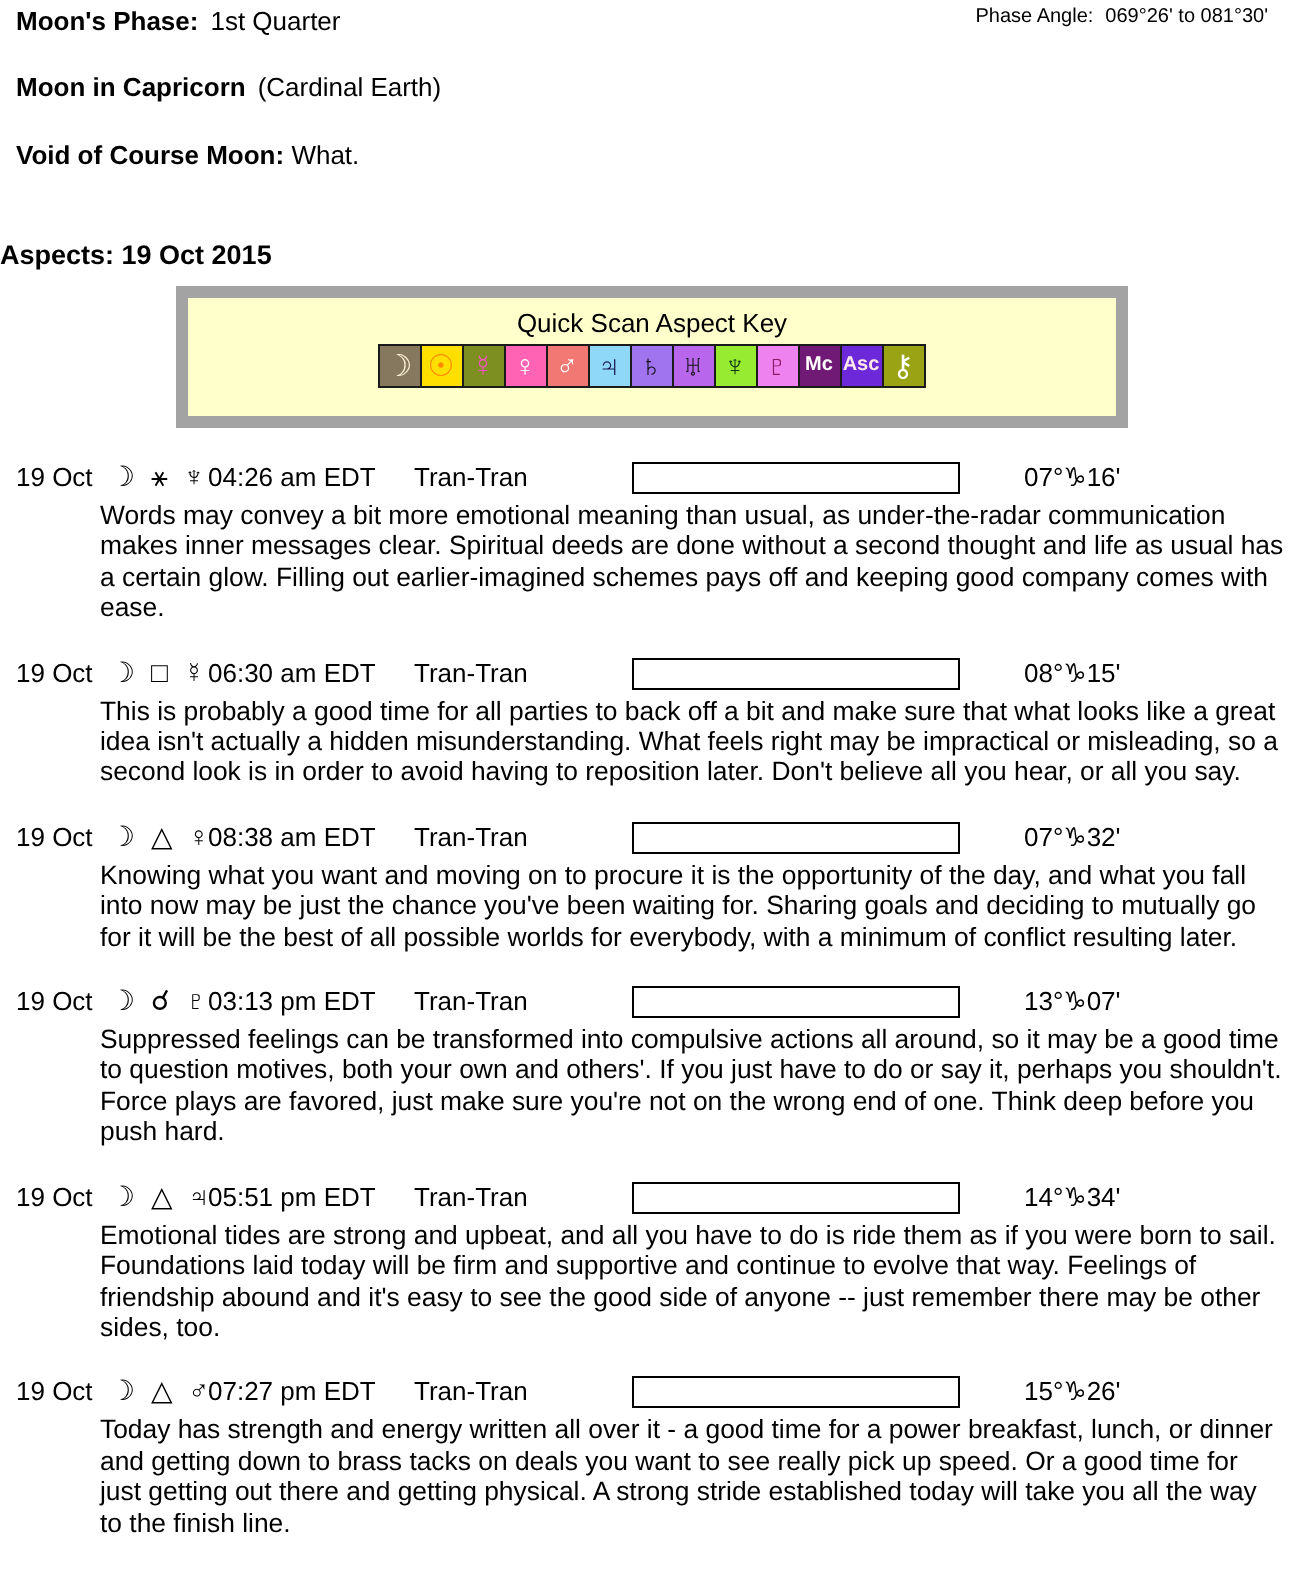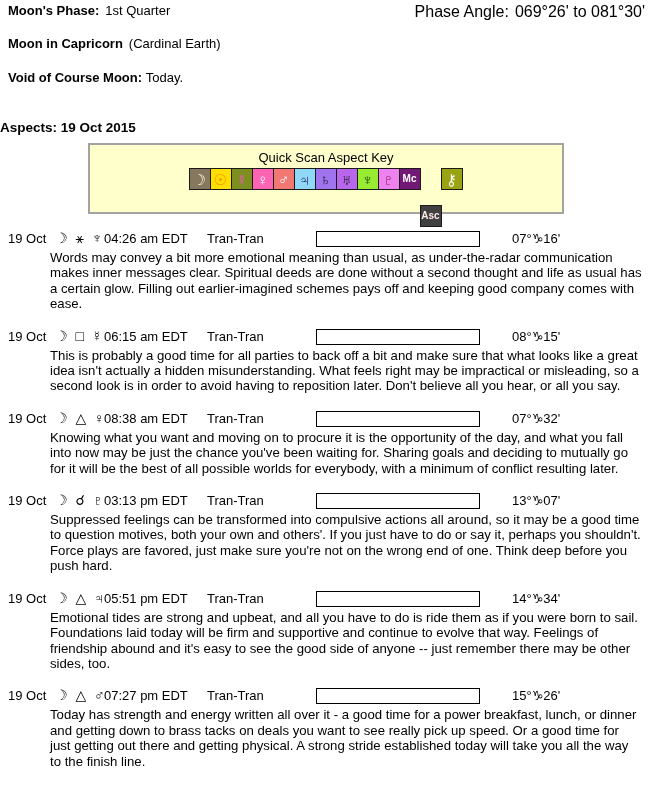--- a/index.html
+++ b/index.html
@@ -6,34 +6,34 @@
   body {
     width:652px; height:794px; overflow:hidden;
     background:#ffffff; color:#000;
     font-family:"Liberation Sans","DejaVu Sans",sans-serif;
     font-size:13px;
   }
   b, .bold { font-weight:bold; }
 
   
   .line-phase  { position:absolute; left:8px;  top:3px;  }
-  .line-angle  { position:absolute; right:7px; top:3px;  font-size:16px; }
+  .line-angle  { position:absolute; right:18px; top:3px;  font-size:10px; }
   .line-moonin { position:absolute; left:8px;  top:36px; }
   .line-voc    { position:absolute; left:8px;  top:70px; }
   .gap-sm { display:inline-block; width:6px; }
 
   .aspects-title {
     position:absolute; top:120px; left:0; width:652px;
     text-align:left; font-weight:bold; font-size:13.5px;
   }
 
   
   .keybox {
     position:absolute; top:143px; left:88px; width:476px; height:71px;
-    box-sizing:border-box; border:2px solid #a3a3a3; background:#FFFFCC;
+    box-sizing:border-box; border:6px solid #a3a3a3; background:#FFFFCC;
     text-align:center;
   }
   .key-title { margin-top:5px; font-size:13px; }
   .key-sub   { margin-top:3px; font-size:12.5px; }
   .key-row   { margin-top:3px; display:flex; justify-content:center; }
   .kbox {
     width:22px; height:22px; box-sizing:border-box;
     border:1px solid #1a1a1a; margin-left:-1px;
     display:flex; align-items:center; justify-content:center;
     font-size:15px; line-height:1;
@@ -65,40 +65,40 @@
 <div class="line-phase">
   <b>Moon's Phase:</b><span class="gap-sm"></span><span>1st Quarter</span>
 </div>
 <div class="line-angle">
   <span>Phase Angle:</span><span class="gap-sm"></span><span>069°26' to 081°30'</span>
 </div>
 <div class="line-moonin">
   <b>Moon in Capricorn</b><span class="gap-sm"></span><span>(Cardinal Earth)</span>
 </div>
 <div class="line-voc">
-  <b>Void of Course Moon:</b>&nbsp;<span>Today.</span>
+  <b>Void of Course Moon:</b>&nbsp;<span>What.</span>
 </div>
 
 <div class="aspects-title">Aspects: 19 Oct 2015</div>
 
 <div class="keybox">
   <div class="key-title">Quick Scan Aspect Key</div>
   <div class="key-row">
     <div class="kbox" style="background-color: rgb(133, 120, 95); color: rgb(255, 246, 216);">☽</div>
     <div class="kbox" style="background-color: rgb(255, 223, 0); color: rgb(255, 136, 0);">☉</div>
     <div class="kbox" style="background-color: rgb(126, 143, 33); color: rgb(255, 80, 200);">☿</div>
     <div class="kbox" style="background-color: rgb(255, 100, 180); color: rgb(255, 255, 255);">♀</div>
     <div class="kbox" style="background-color: rgb(242, 120, 115); color: rgb(255, 255, 255);">♂</div>
     <div class="kbox" style="background-color: rgb(143, 216, 248); color: rgb(22, 22, 78);">♃</div>
     <div class="kbox" style="background-color: rgb(159, 116, 238); color: rgb(17, 17, 17);">♄</div>
     <div class="kbox" style="background-color: rgb(184, 102, 236); color: rgb(17, 17, 17);">♅</div>
     <div class="kbox" style="background-color: rgb(151, 235, 48); color: rgb(18, 56, 18);">♆</div>
     <div class="kbox" style="background-color: rgb(238, 130, 238); color: rgb(139, 26, 98);">♇</div>
     <div class="kbox small" style="background-color: #701a75; color: rgb(255, 255, 255);">Mc</div>
-    <div class="kbox small" style="background-color: #404040; color: rgb(255, 232, 232); margin-top: 37px;">Asc</div>
+    <div class="kbox small" style="background-color: #6d28d9; color: rgb(255, 232, 232);">Asc</div>
     <div class="kbox" style="background-color: rgb(153, 163, 20); color: rgb(255, 255, 255);">⚷</div>
   </div>
 </div>
 
 <div class="entries">
 
   <div class="entry">
     <div class="entry-header">
       <span class="e-date">19 Oct</span>
       <span class="e-glyphs">☽ ⚹ ♆</span>
@@ -107,21 +107,21 @@
       <span class="e-bar"><span class="e-fill" style="width: 12.3%; background-color: rgb(138, 124, 102);"></span></span>
       <span class="e-degree">07°♑16'</span>
     </div>
     <div class="entry-text">Words may convey a bit more emotional meaning than usual, as under-the-radar communication makes inner messages clear. Spiritual deeds are done without a second thought and life as usual has a certain glow. Filling out earlier-imagined schemes pays off and keeping good company comes with ease.</div>
   </div>
 
   <div class="entry">
     <div class="entry-header">
       <span class="e-date">19 Oct</span>
       <span class="e-glyphs">☽ □ ☿</span>
-      <span class="e-time">06:15 am EDT</span>
+      <span class="e-time">06:30 am EDT</span>
       <span class="e-type">Tran-Tran</span>
       <span class="e-bar"><span class="e-fill" style="width: 12.3%; background-color: rgb(138, 124, 102);"></span></span>
       <span class="e-degree">08°♑15'</span>
     </div>
     <div class="entry-text">This is probably a good time for all parties to back off a bit and make sure that what looks like a great idea isn't actually a hidden misunderstanding. What feels right may be impractical or misleading, so a second look is in order to avoid having to reposition later. Don't believe all you hear, or all you say.</div>
   </div>
 
   <div class="entry">
     <div class="entry-header">
       <span class="e-date">19 Oct</span>

